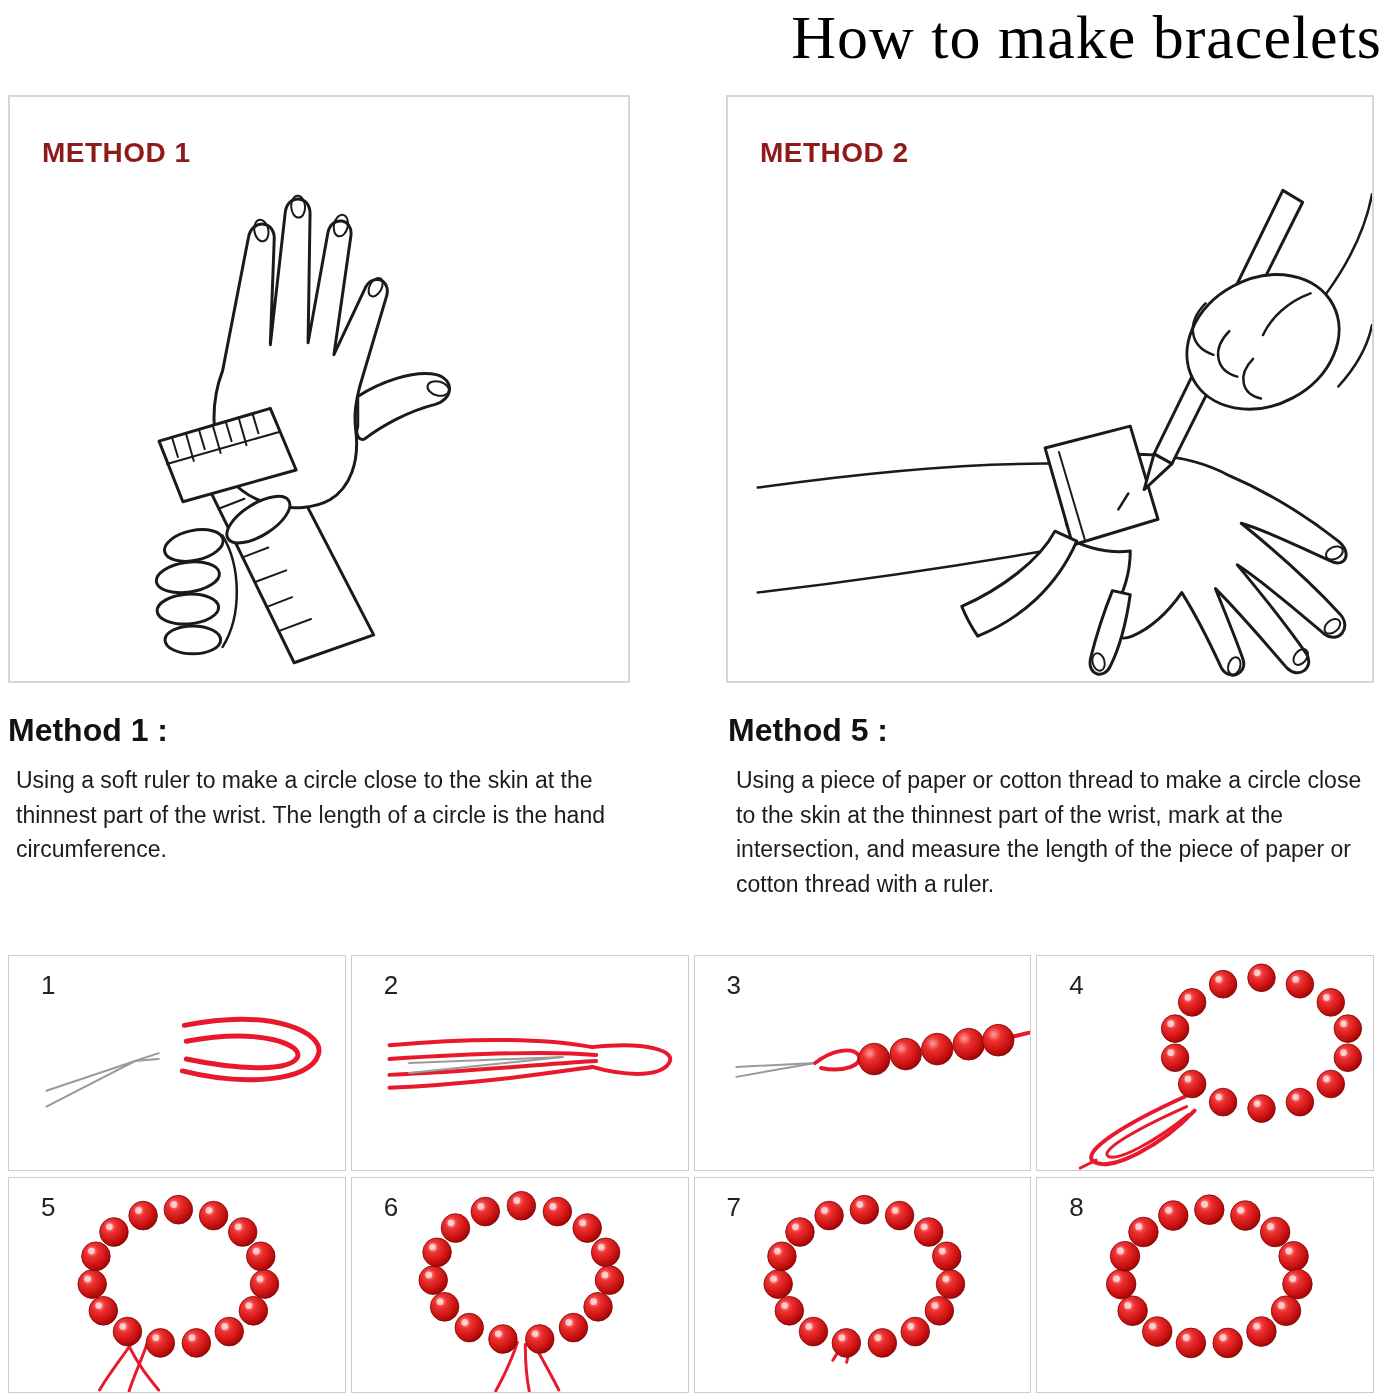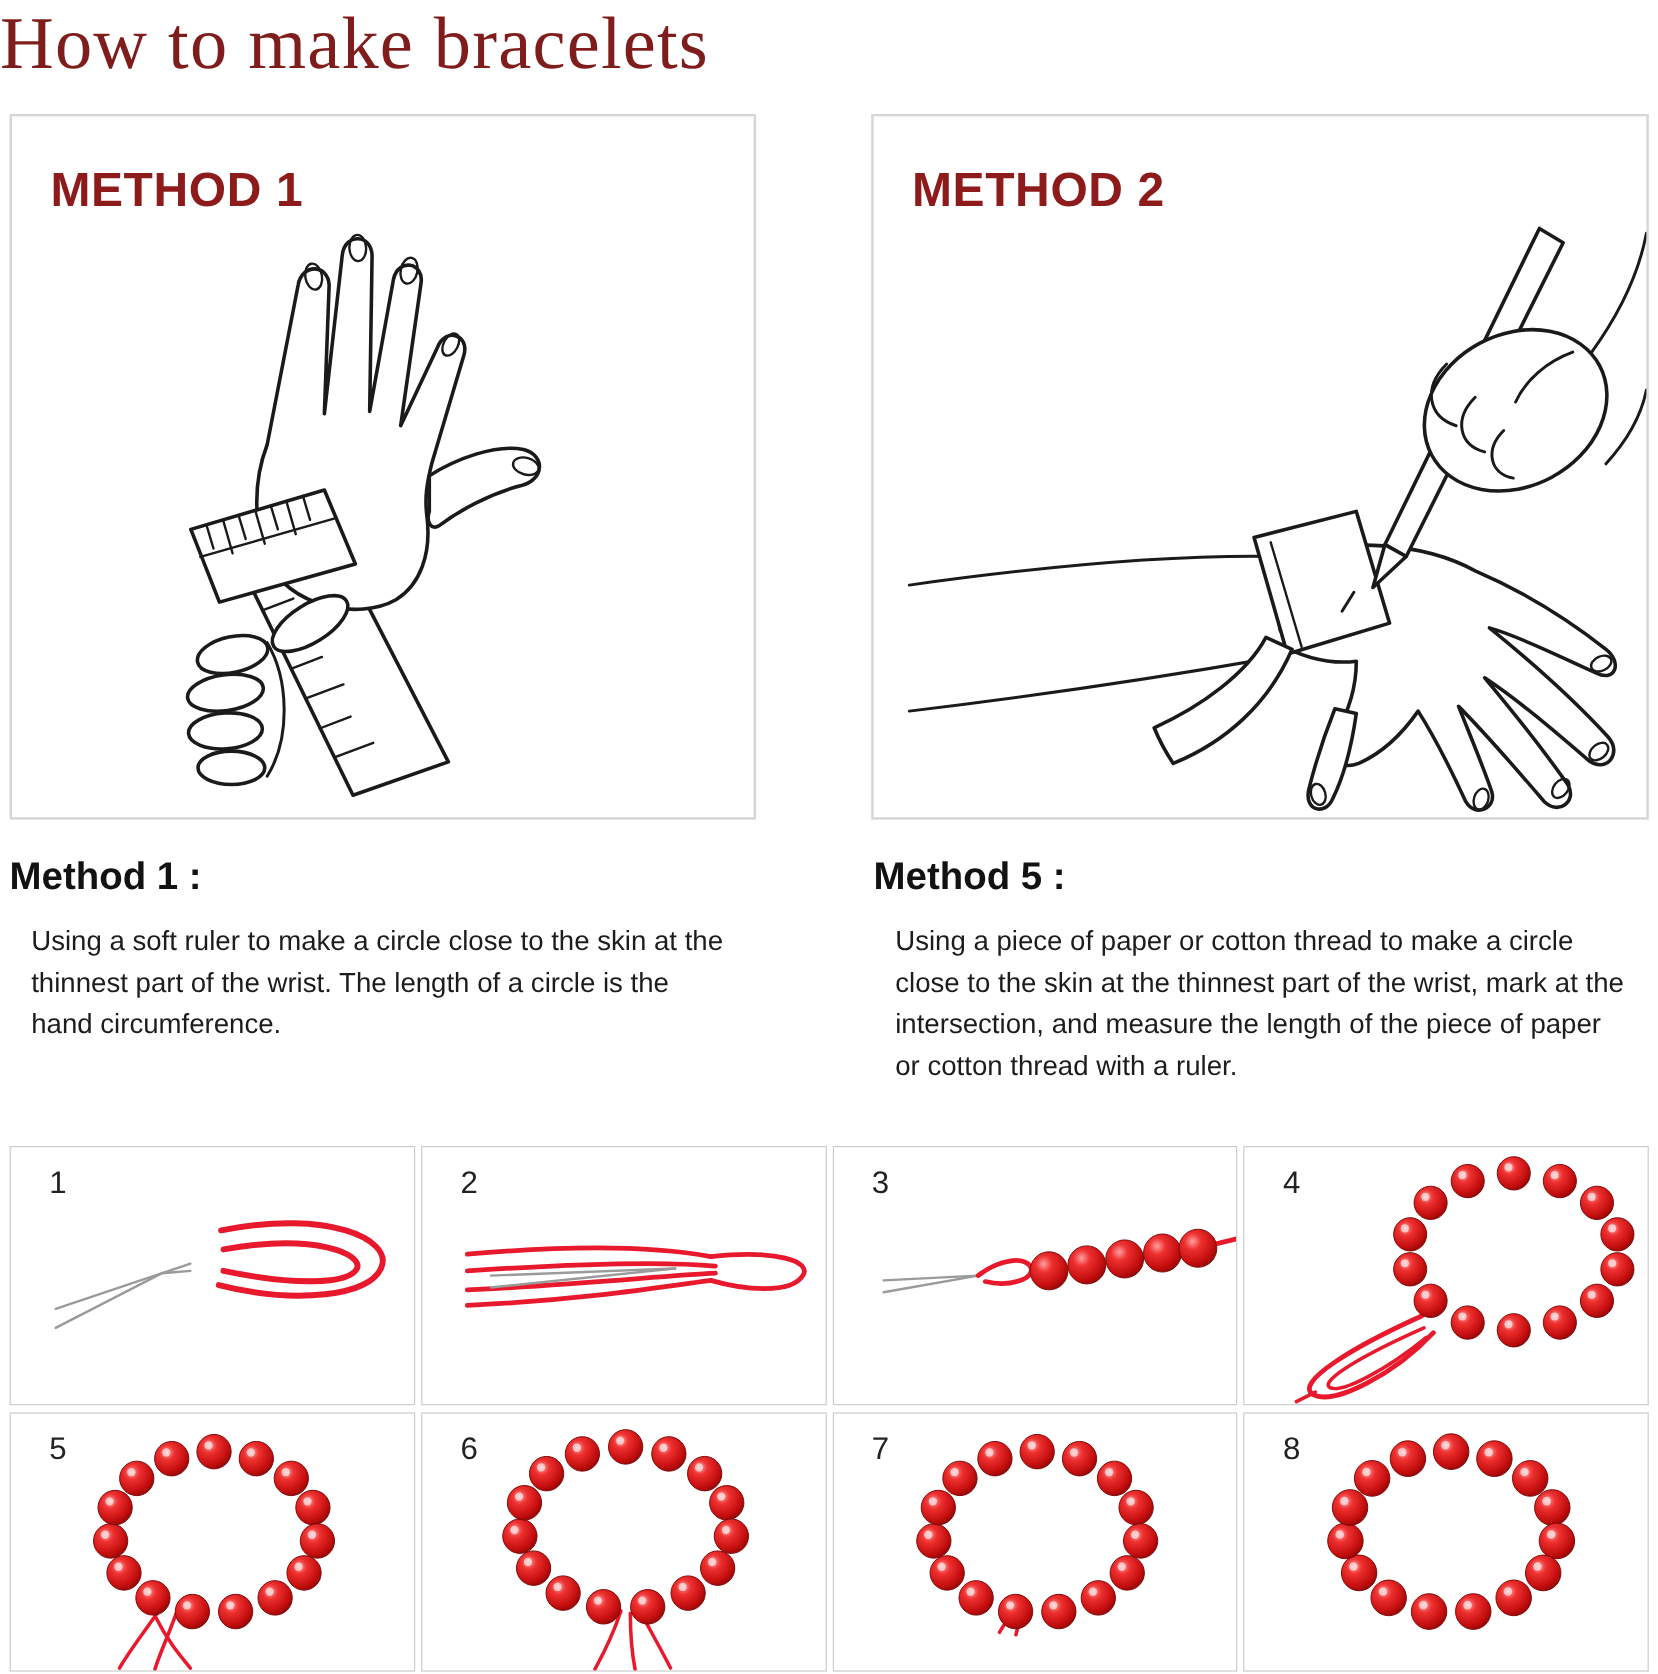--- a/index.html
+++ b/index.html
@@ -1,31 +1,31 @@
 <!DOCTYPE html>
 <html><head>
 <meta charset="utf-8">
 <style>
   html,body{margin:0;padding:0}
   body{width:1382px;height:1395px;background:#fff;position:relative;overflow:hidden;
        font-family:"Liberation Sans",sans-serif;color:#1a1a1a}
-  .title{position:absolute;top:2px;left:0;width:100%;text-align:left;
-         font-family:"Liberation Serif",serif;font-size:62px;font-weight:400;color:#7f1d1d;letter-spacing:1px}
+  .title{position:absolute;top:2px;left:0;width:100%;text-align:right;
+         font-family:"Liberation Serif",serif;font-size:62px;font-weight:400;color:#000000;letter-spacing:1px}
   .panels{position:absolute;top:95px;left:8px;display:flex;gap:96px}
   .panel{background:#fff;border:2px solid #d6d6d6;position:relative;box-sizing:border-box}
   .panel1{width:622px;height:588px}
   .panel2{width:648px;height:588px}
-  .method-label{position:absolute;top:40px;left:32px;font-size:40px;font-weight:700;
+  .method-label{position:absolute;top:40px;left:32px;font-size:28px;font-weight:700;
                 color:#8e1b1b;letter-spacing:.5px;z-index:2}
   svg.ill{position:absolute;inset:0;width:100%;height:100%}
   .texts{position:absolute;top:712px;left:8px;display:flex;gap:100px}
   .text-col1{width:620px}
   .text-col2{width:644px}
   .m-heading{font-size:32px;font-weight:700;color:#121212;margin:0 0 14px 0}
-  .m-desc{font-size:23px;line-height:1.5;color:#1c1c1c;margin:18px}
+  .m-desc{font-size:23px;line-height:1.5;color:#1c1c1c;margin:8px}
   .steps{position:absolute;top:955px;left:8px;width:1366px;display:grid;
          grid-template-columns:repeat(4,1fr);grid-auto-rows:216px;gap:6px 5px}
   .step{border:1px solid #cccccc;position:relative;background:#fff;box-sizing:border-box}
   .step-num{position:absolute;top:14px;left:32px;font-size:26px;color:#222;font-weight:500;z-index:2}
   .hand{fill:#fff;stroke:#1a1a1a;stroke-width:3;stroke-linejoin:round;stroke-linecap:round}
   .thin{fill:none;stroke:#1a1a1a;stroke-width:2;stroke-linecap:round}
   .mid{fill:none;stroke:#1a1a1a;stroke-width:2.5;stroke-linecap:round}
   .paper{fill:#fff;stroke:#1a1a1a;stroke-width:3;stroke-linejoin:round}
   .cord{fill:none;stroke:#e8192c;stroke-linecap:round}
   .wire{fill:none;stroke:#9a9a9a;stroke-width:2;stroke-linecap:round}

